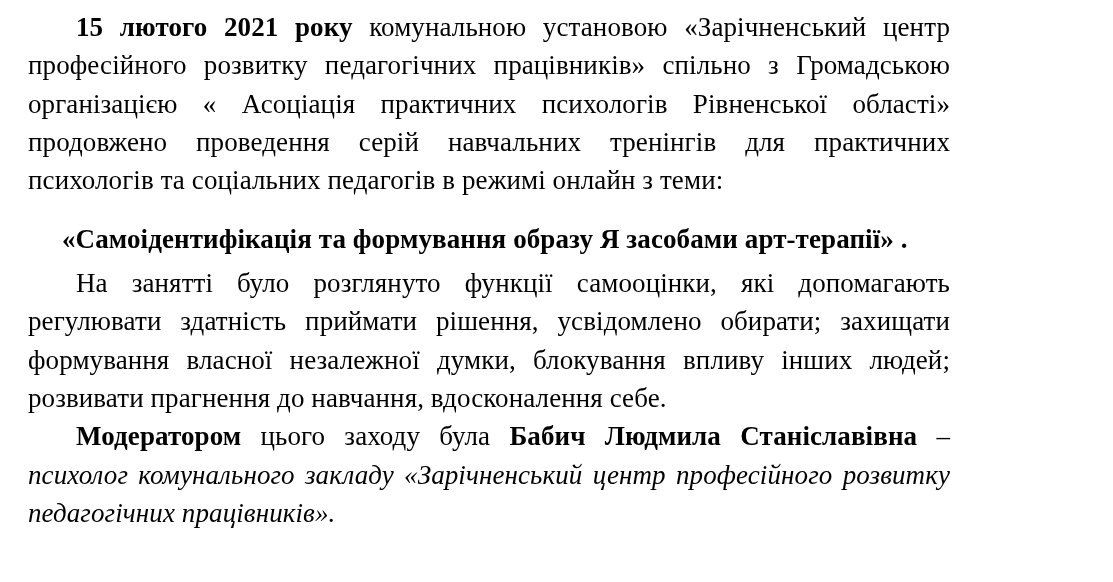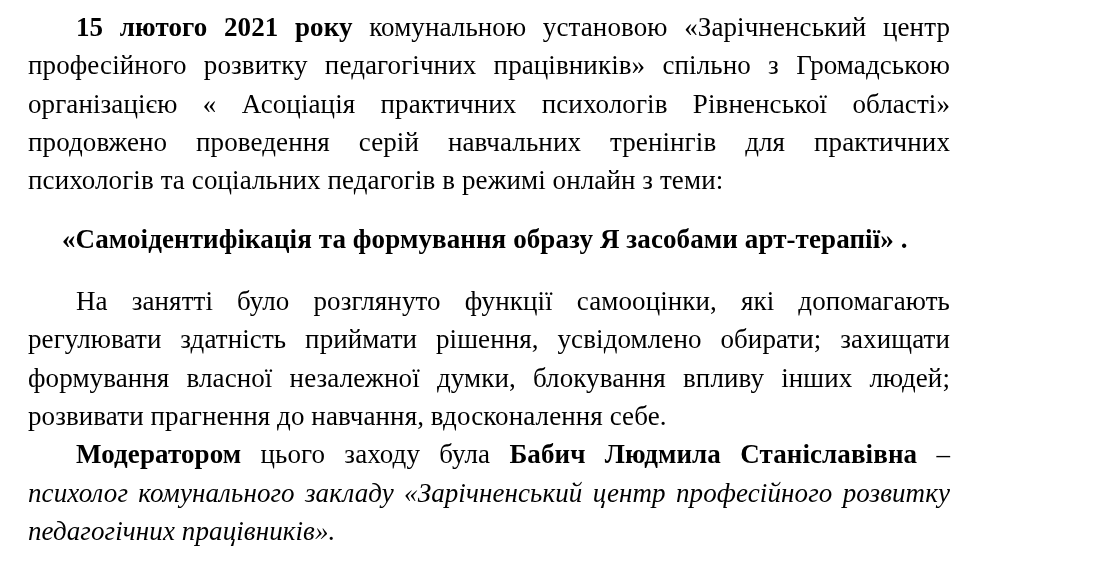--- a/index.html
+++ b/index.html
@@ -30,21 +30,21 @@
     letter-spacing: 0.1px;
   }
   p.para-body {
     text-indent: 48px;
   }
   p.para-heading {
     text-indent: 34px;
     font-weight: bold;
   }
   p.tight {
-    margin-bottom: 24px;
+    margin-bottom: 6px;
   }
   b, .bold { font-weight: bold; }
   i, .ital { font-style: italic; }
   .ital-run { font-style: italic; }
   .last { margin-bottom: 0; }
 </style>
 </head>
 <body>
 
 <div class="page">

